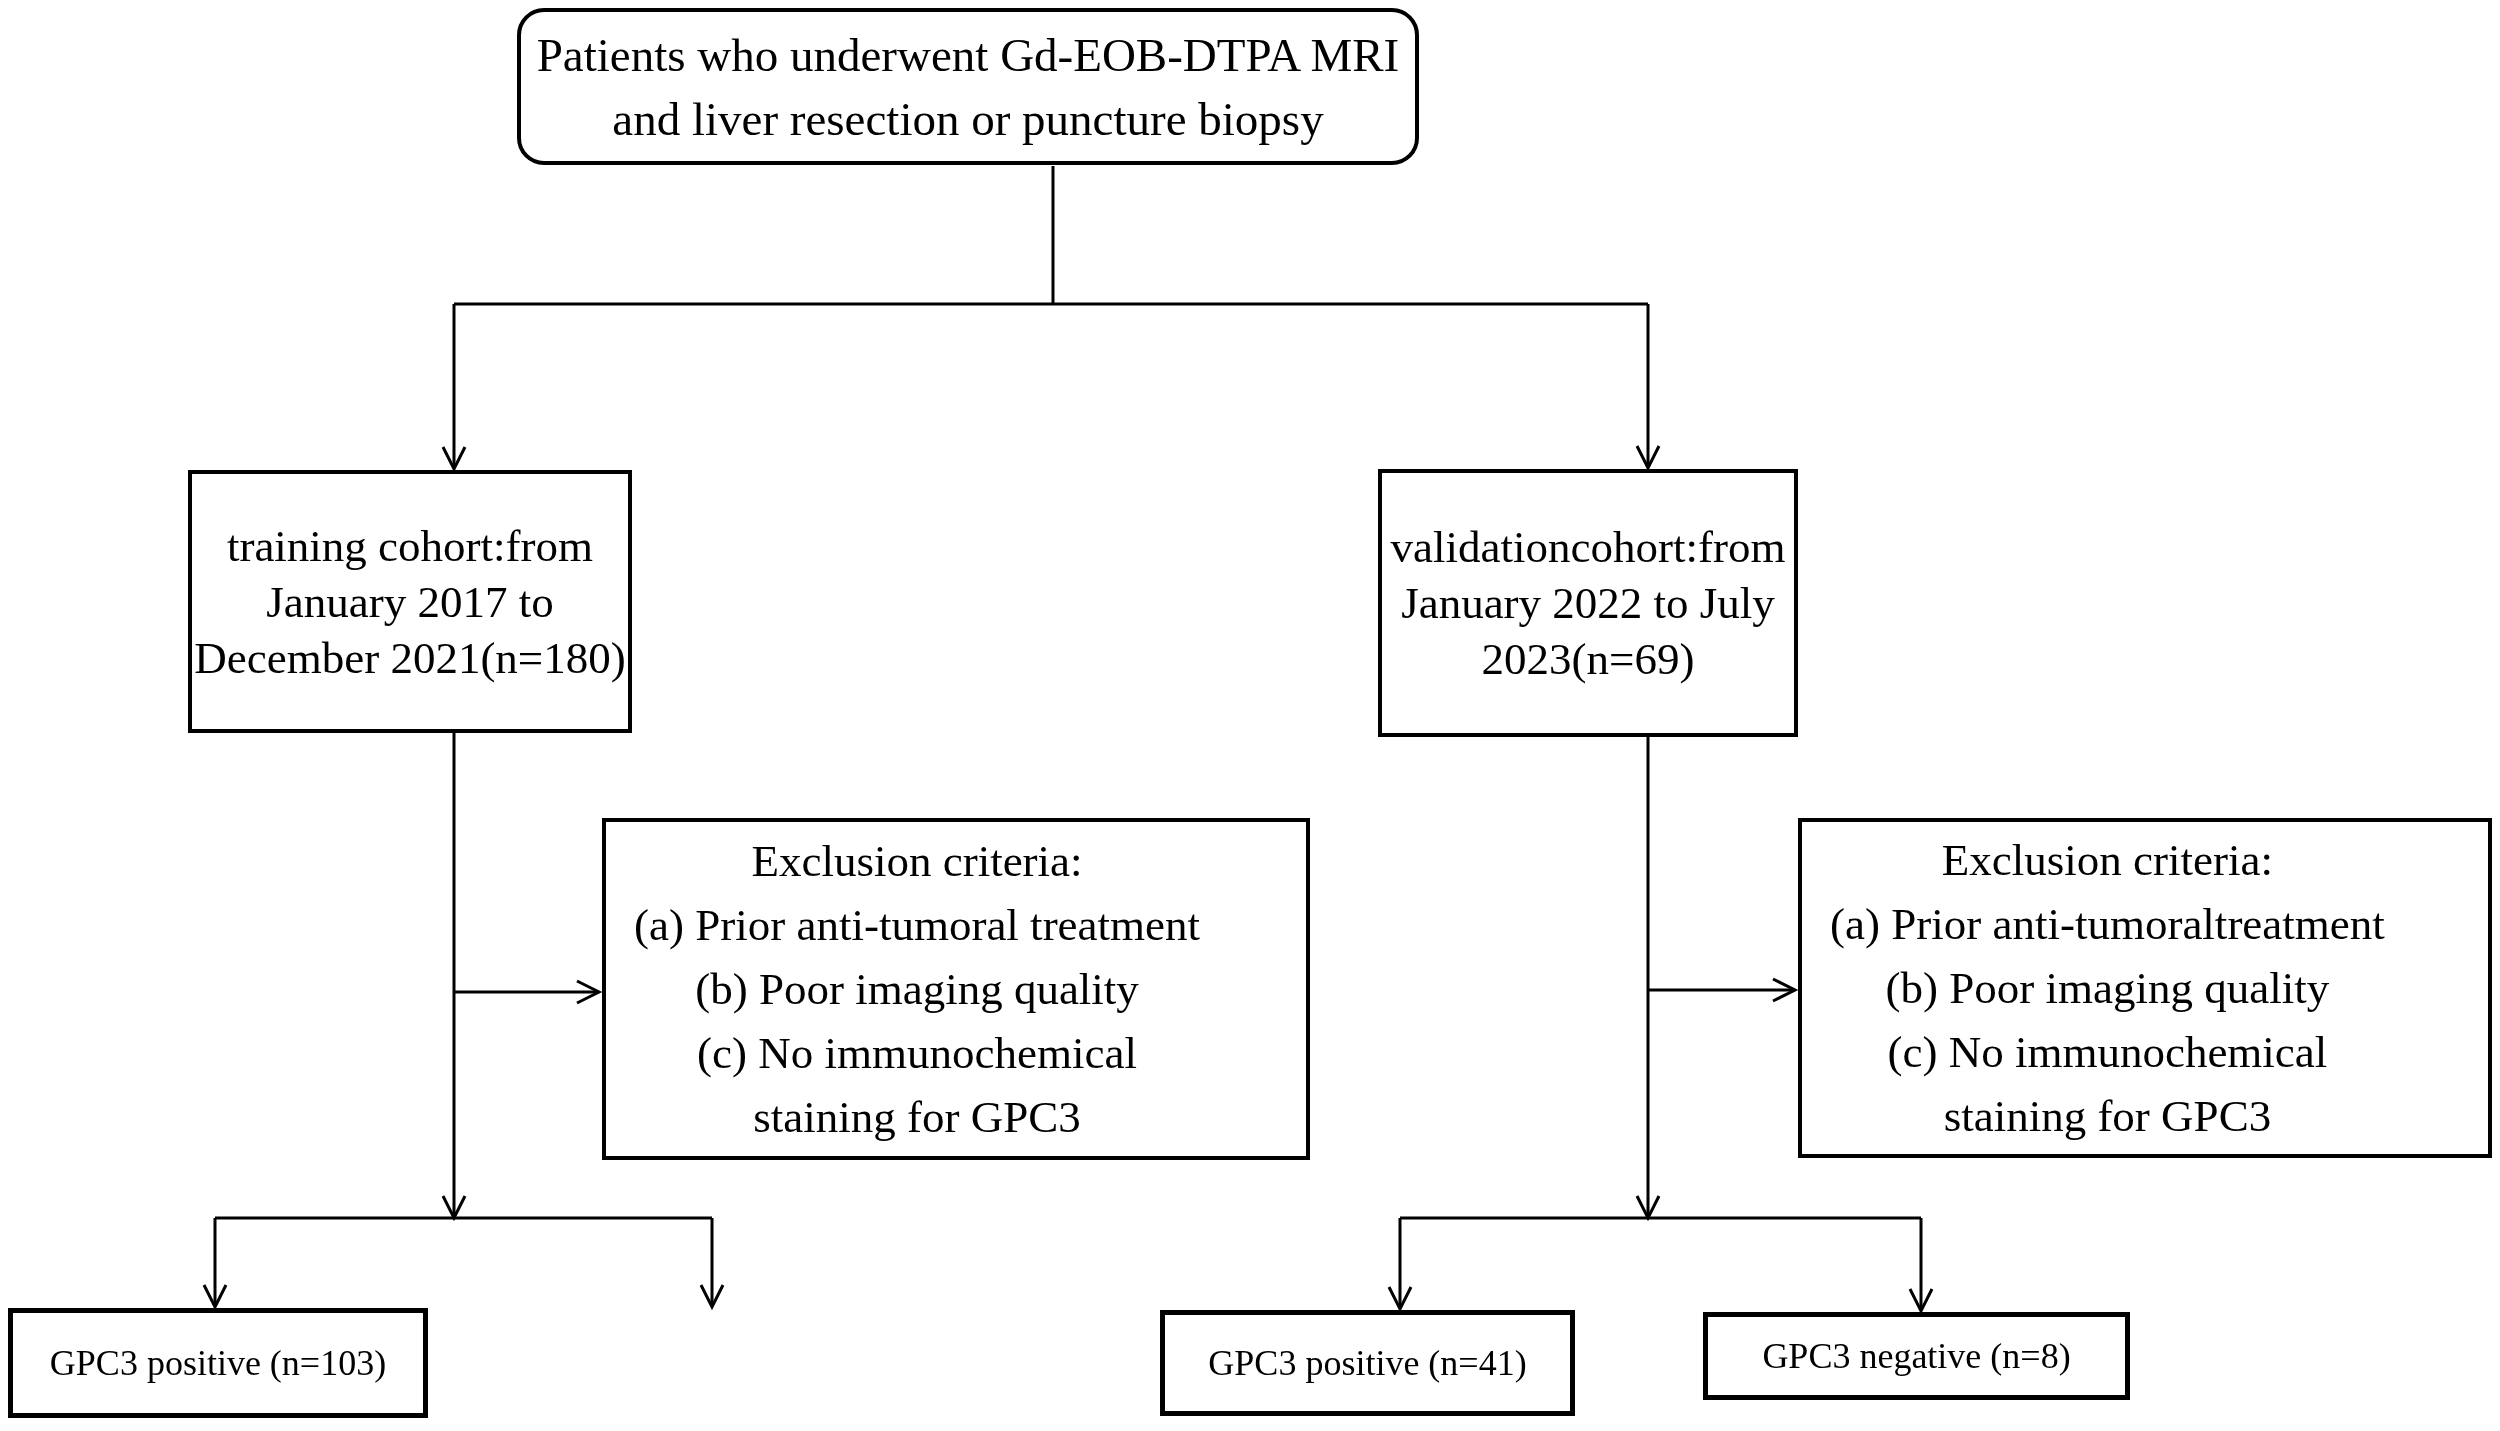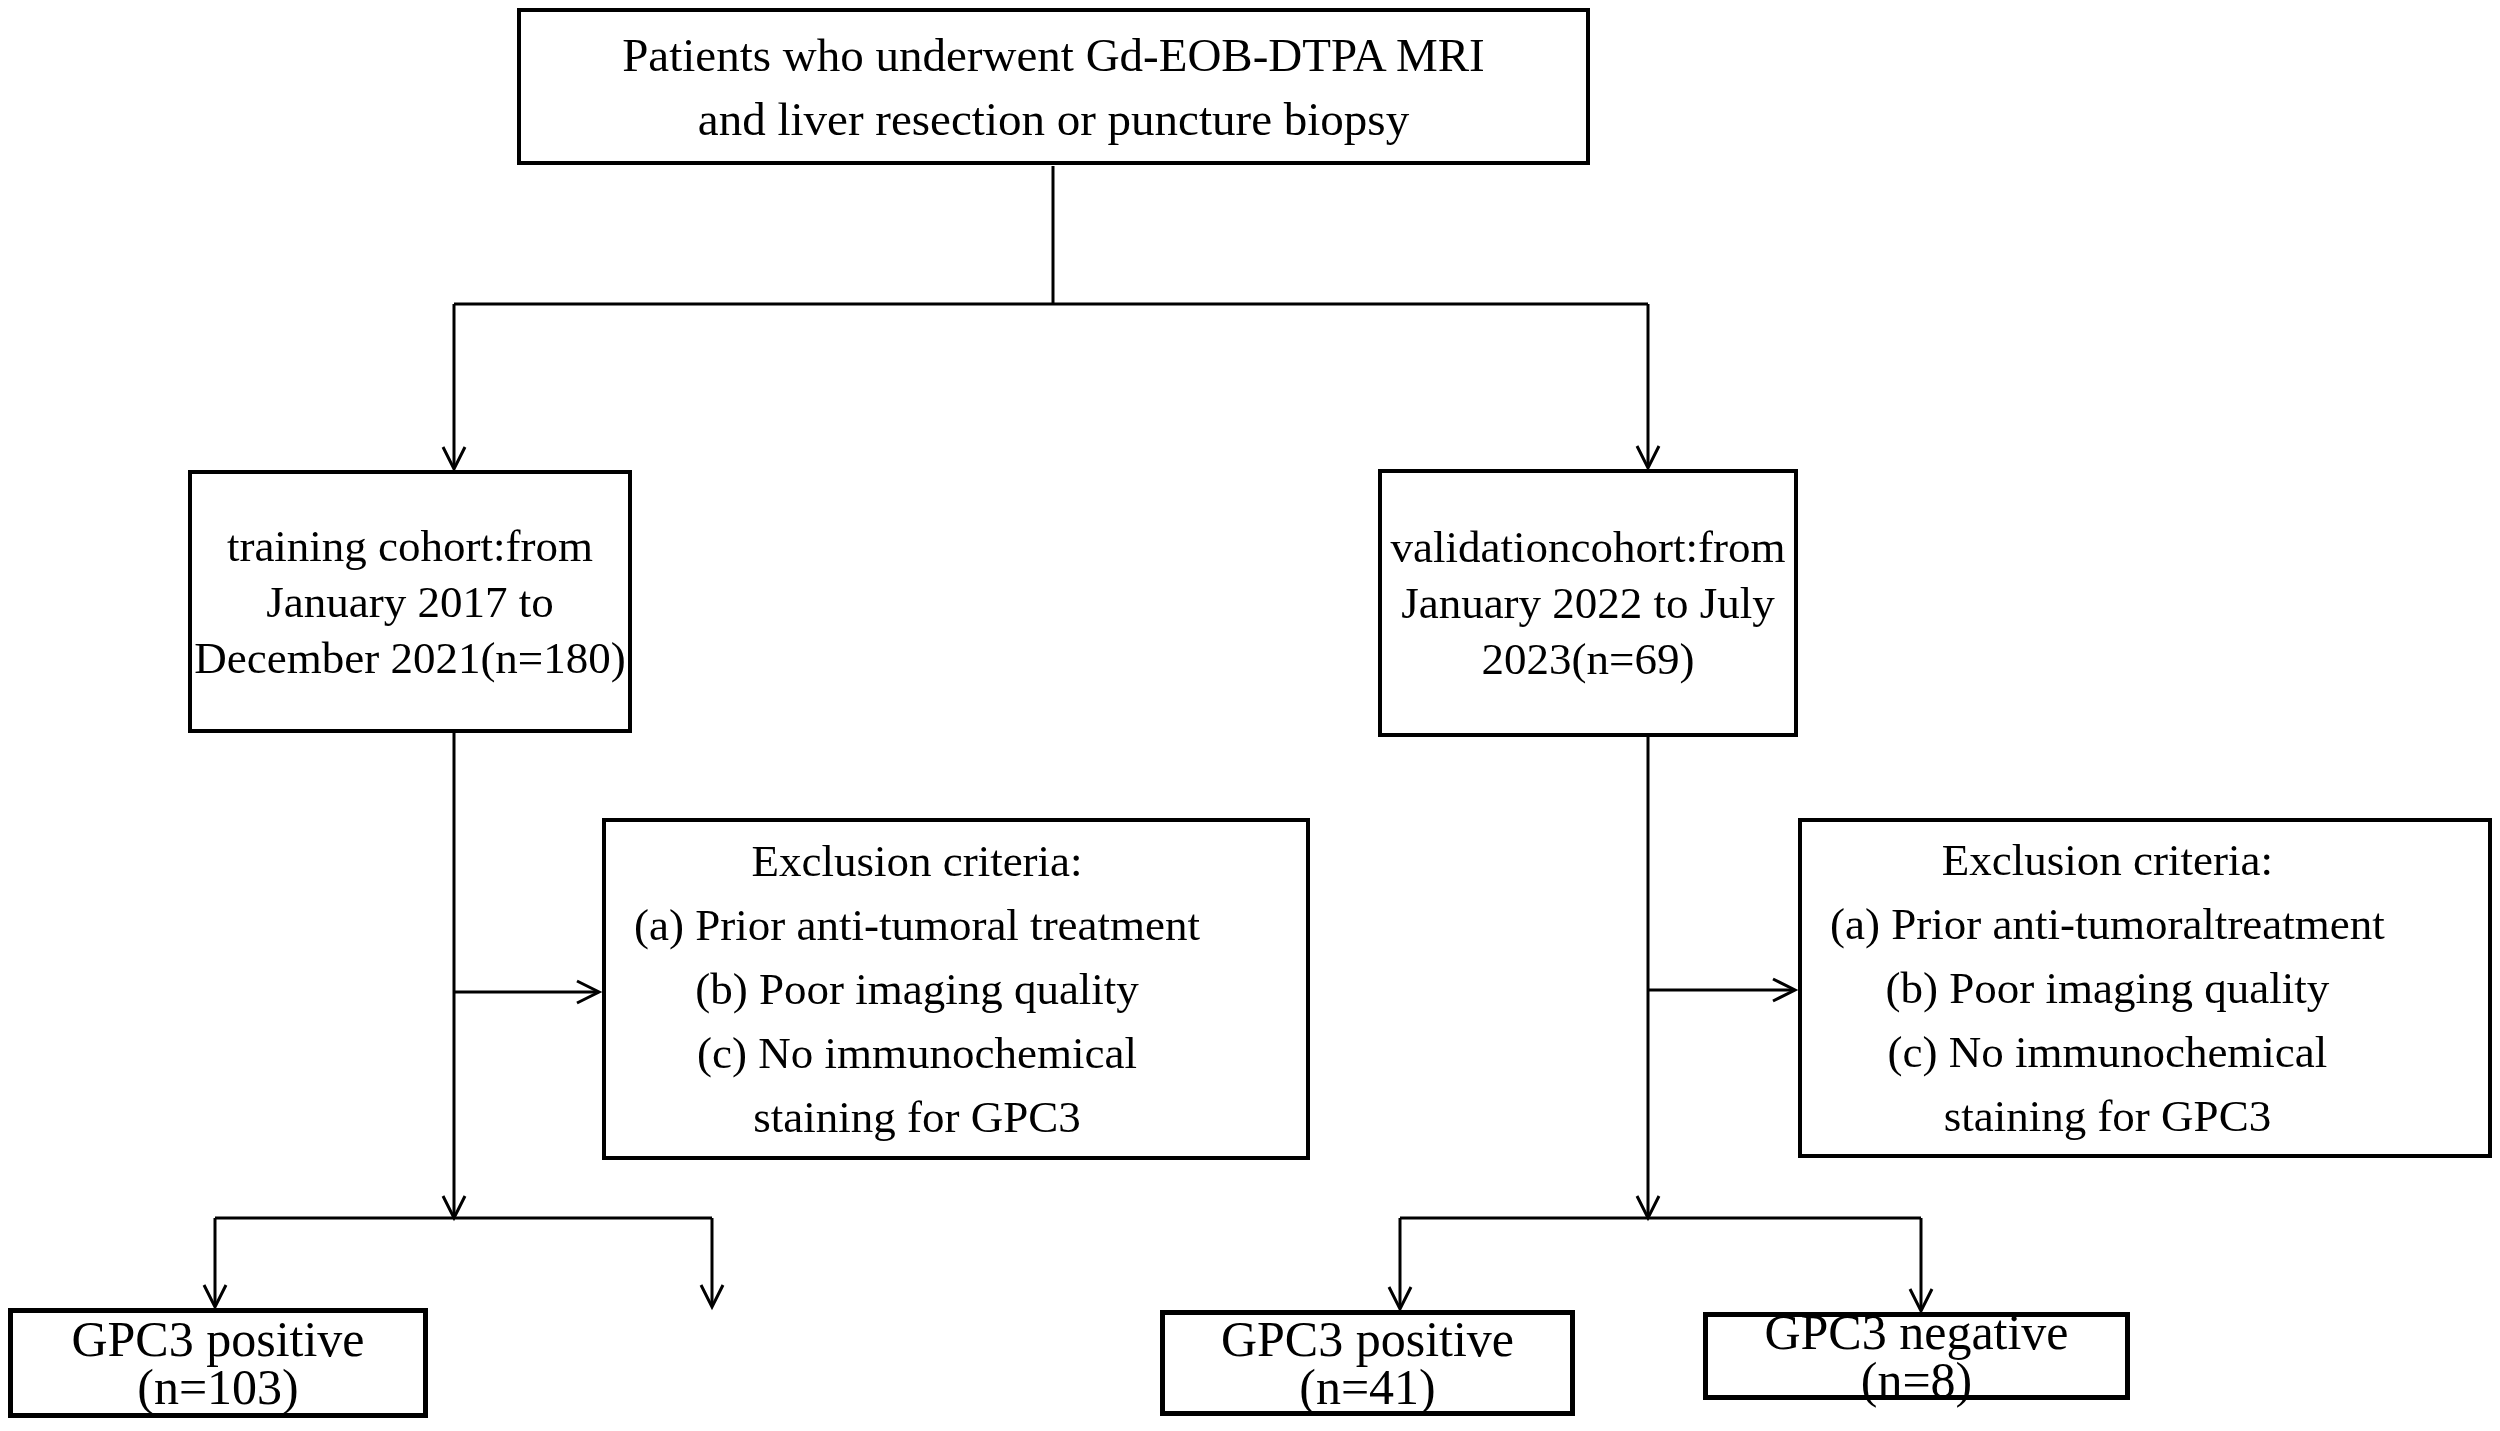--- a/index.html
+++ b/index.html
@@ -31,21 +31,21 @@
     align-items: center;
     justify-content: center;
   }
   .box .txt {
     white-space: pre-line;
     text-align: center;
     line-height: 1.45;
   }
   .title-box {
     left: 517px; top: 8px;
-    width: 1073px; height: 157px;
+    width: 902px; height: 157px; border-radius: 27px;
   }
   .title-box .txt { font-size: 47px; line-height: 64px; }
 
   .cohort-box .txt { font-size: 45px; line-height: 56px; }
   .training-cohort-box {
     left: 188px; top: 470px;
     width: 444px; height: 263px;
   }
   .validation-cohort-box {
     left: 1378px; top: 469px;
@@ -64,21 +64,21 @@
   .training-exclusion-box {
     left: 602px; top: 818px;
     width: 708px; height: 342px;
   }
   .validation-exclusion-box {
     left: 1798px; top: 818px;
     width: 694px; height: 340px;
   }
 
   .result-box { border-width: 5px; }
-  .result-box .txt { font-size: 50px; line-height: 48px; }
+  .result-box .txt { font-size: 36px; line-height: 48px; }
   .training-pos-box   { left: 8px;    top: 1308px; width: 420px; height: 110px; }
   .training-neg-box   { left: 518px;  top: 1308px; width: 412px; height: 110px; }
   .validation-pos-box { left: 1160px; top: 1310px; width: 415px; height: 106px; }
   .validation-neg-box { left: 1703px; top: 1312px; width: 427px; height: 88px; }
 
   svg line, svg polyline {
     stroke: #000000;
     stroke-width: 3;
     fill: none;
   }

